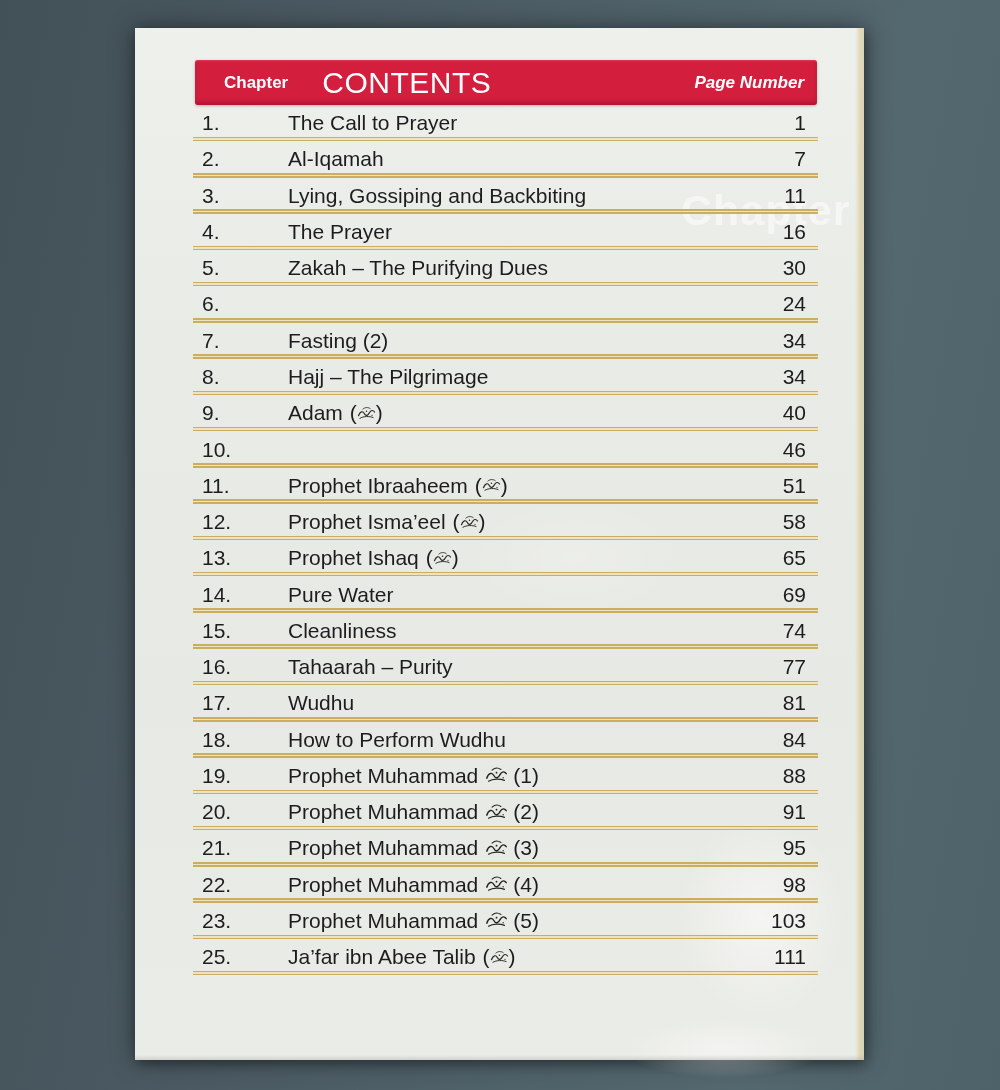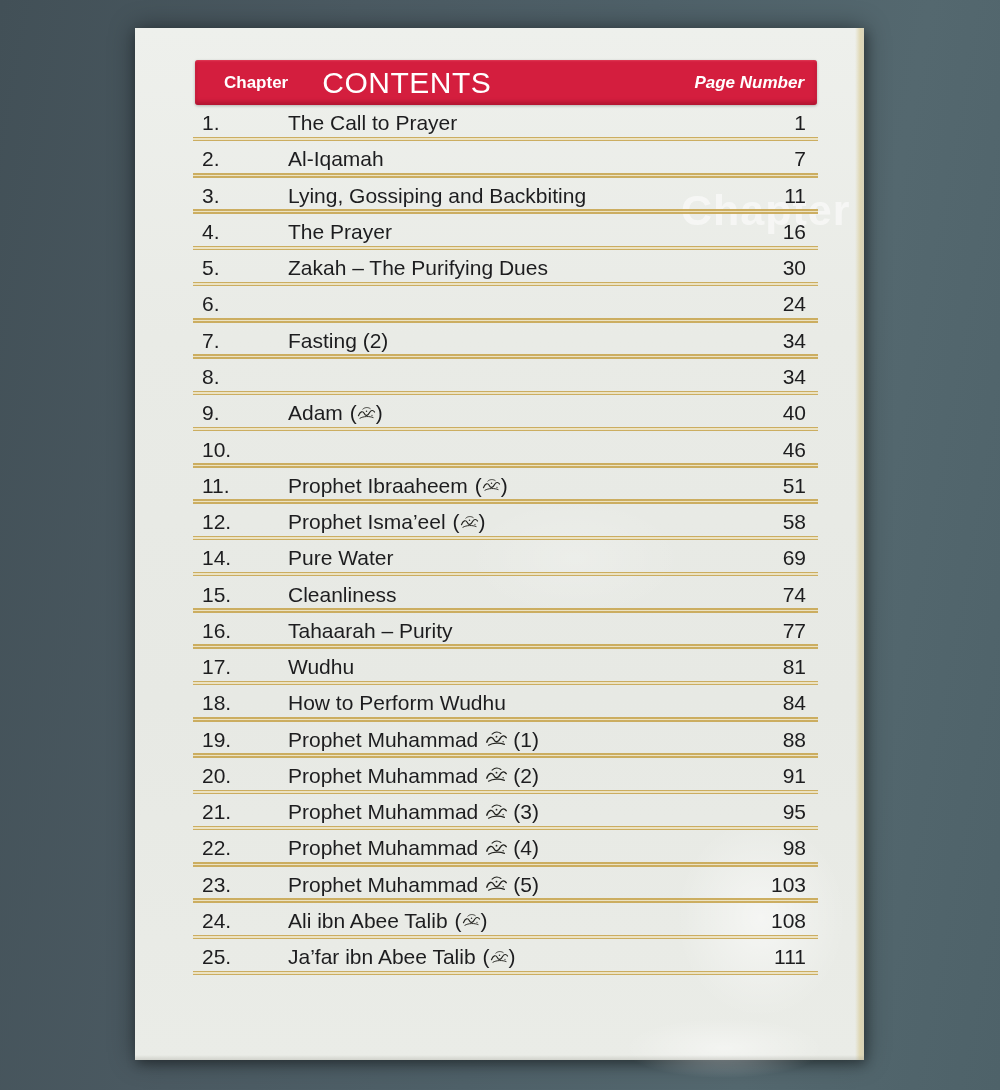--- a/index.html
+++ b/index.html
@@ -148,20 +148,24 @@
     <span class="num">7.</span>
     <span class="title">
       <span class="title-text">Fasting (2)</span>
 
     </span>
     <span class="pagenum">34</span>
   </div>
 
   <div class="row">
     <span class="num">8.</span>
+    <span class="title">
+      <span class="title-text">Hajj – The Pilgrimage</span>
+
+    </span>
     <span class="pagenum">34</span>
   </div>
 
   <div class="row">
     <span class="num">9.</span>
     <span class="title">
       <span class="title-text">Adam</span>
       <span class="honorific alayhis-salam paren">
         <svg viewBox="0 0 26 20" aria-hidden="true">
           <path d="M2 13 C4 7 8 6 10 10 C12 14 15 13 17 9 C19 5 22 5 24 8" fill="none" stroke="currentColor" stroke-width="1.6" stroke-linecap="round"></path>
@@ -210,20 +214,37 @@
           <path d="M8 4 C11 1.2 15 1.2 18 3.2" fill="none" stroke="currentColor" stroke-width="1.2" stroke-linecap="round"></path>
           <circle cx="13" cy="6.8" r="1" fill="currentColor"></circle>
           <circle cx="20.5" cy="12.5" r="0.8" fill="currentColor"></circle>
         </svg>
       </span>
 
     </span>
     <span class="pagenum">58</span>
   </div>
 
+  <div class="row">
+    <span class="num">13.</span>
+    <span class="title">
+      <span class="title-text">Prophet Ishaq</span>
+      <span class="honorific alayhis-salam paren">
+        <svg viewBox="0 0 26 20" aria-hidden="true">
+          <path d="M2 13 C4 7 8 6 10 10 C12 14 15 13 17 9 C19 5 22 5 24 8" fill="none" stroke="currentColor" stroke-width="1.6" stroke-linecap="round"></path>
+          <path d="M4 16.5 C9 13.5 17 13.5 22 15.5" fill="none" stroke="currentColor" stroke-width="1.3" stroke-linecap="round"></path>
+          <path d="M8 4 C11 1.2 15 1.2 18 3.2" fill="none" stroke="currentColor" stroke-width="1.2" stroke-linecap="round"></path>
+          <circle cx="13" cy="6.8" r="1" fill="currentColor"></circle>
+          <circle cx="20.5" cy="12.5" r="0.8" fill="currentColor"></circle>
+        </svg>
+      </span>
+
+    </span>
+    <span class="pagenum">65</span>
+  </div>
 
   <div class="row">
     <span class="num">14.</span>
     <span class="title">
       <span class="title-text">Pure Water</span>
 
     </span>
     <span class="pagenum">69</span>
   </div>
 
@@ -346,37 +367,20 @@
           <path d="M8 4 C11 1.2 15 1.2 18 3.2" fill="none" stroke="currentColor" stroke-width="1.2" stroke-linecap="round"></path>
           <circle cx="13" cy="6.8" r="1" fill="currentColor"></circle>
           <circle cx="20.5" cy="12.5" r="0.8" fill="currentColor"></circle>
         </svg>
       </span>
       <span class="suffix">(5)</span>
     </span>
     <span class="pagenum">103</span>
   </div>
 
-  <div class="row">
-    <span class="num">24.</span>
-    <span class="title">
-      <span class="title-text">Ali ibn Abee Talib</span>
-      <span class="honorific radi-allahu-anhu paren">
-        <svg viewBox="0 0 26 20" aria-hidden="true">
-          <path d="M2 13 C4 7 8 6 10 10 C12 14 15 13 17 9 C19 5 22 5 24 8" fill="none" stroke="currentColor" stroke-width="1.6" stroke-linecap="round"></path>
-          <path d="M4 16.5 C9 13.5 17 13.5 22 15.5" fill="none" stroke="currentColor" stroke-width="1.3" stroke-linecap="round"></path>
-          <path d="M8 4 C11 1.2 15 1.2 18 3.2" fill="none" stroke="currentColor" stroke-width="1.2" stroke-linecap="round"></path>
-          <circle cx="13" cy="6.8" r="1" fill="currentColor"></circle>
-          <circle cx="20.5" cy="12.5" r="0.8" fill="currentColor"></circle>
-        </svg>
-      </span>
-
-    </span>
-    <span class="pagenum">108</span>
-  </div>
 
   <div class="row">
     <span class="num">25.</span>
     <span class="title">
       <span class="title-text">Ja’far ibn Abee Talib</span>
       <span class="honorific radi-allahu-anhu paren">
         <svg viewBox="0 0 26 20" aria-hidden="true">
           <path d="M2 13 C4 7 8 6 10 10 C12 14 15 13 17 9 C19 5 22 5 24 8" fill="none" stroke="currentColor" stroke-width="1.6" stroke-linecap="round"></path>
           <path d="M4 16.5 C9 13.5 17 13.5 22 15.5" fill="none" stroke="currentColor" stroke-width="1.3" stroke-linecap="round"></path>
           <path d="M8 4 C11 1.2 15 1.2 18 3.2" fill="none" stroke="currentColor" stroke-width="1.2" stroke-linecap="round"></path>

